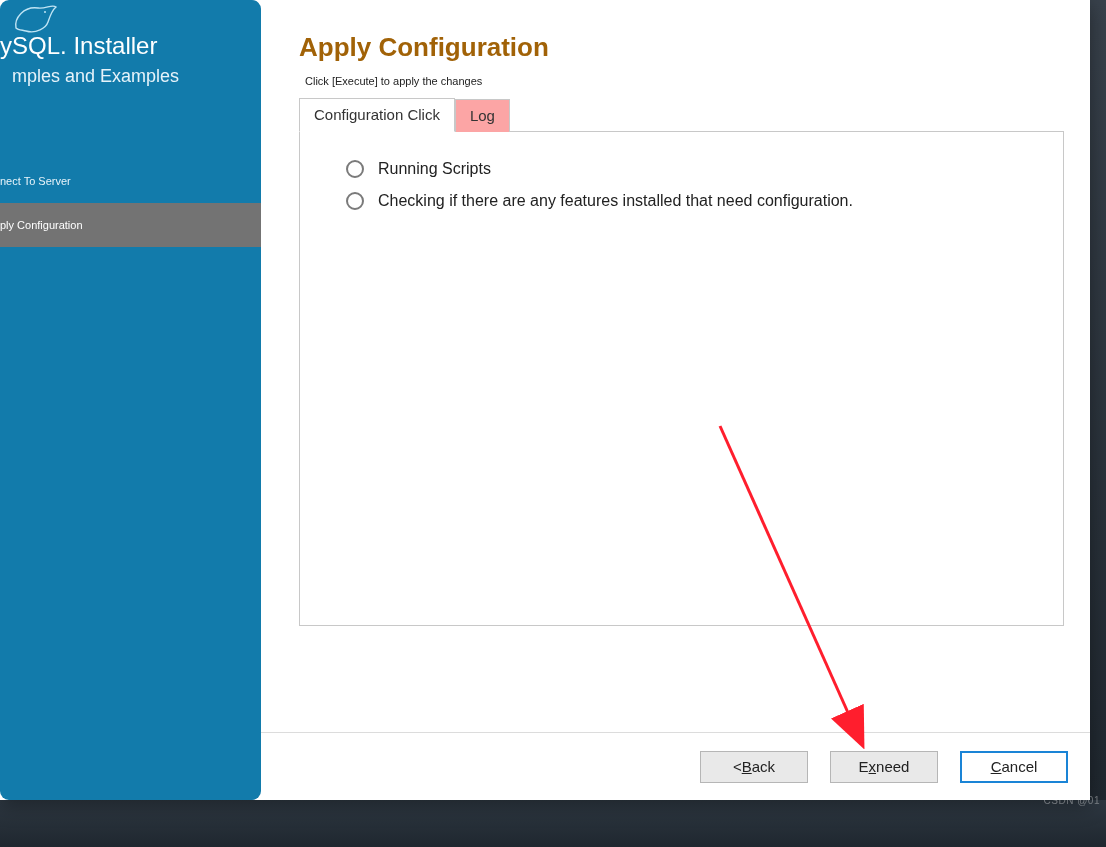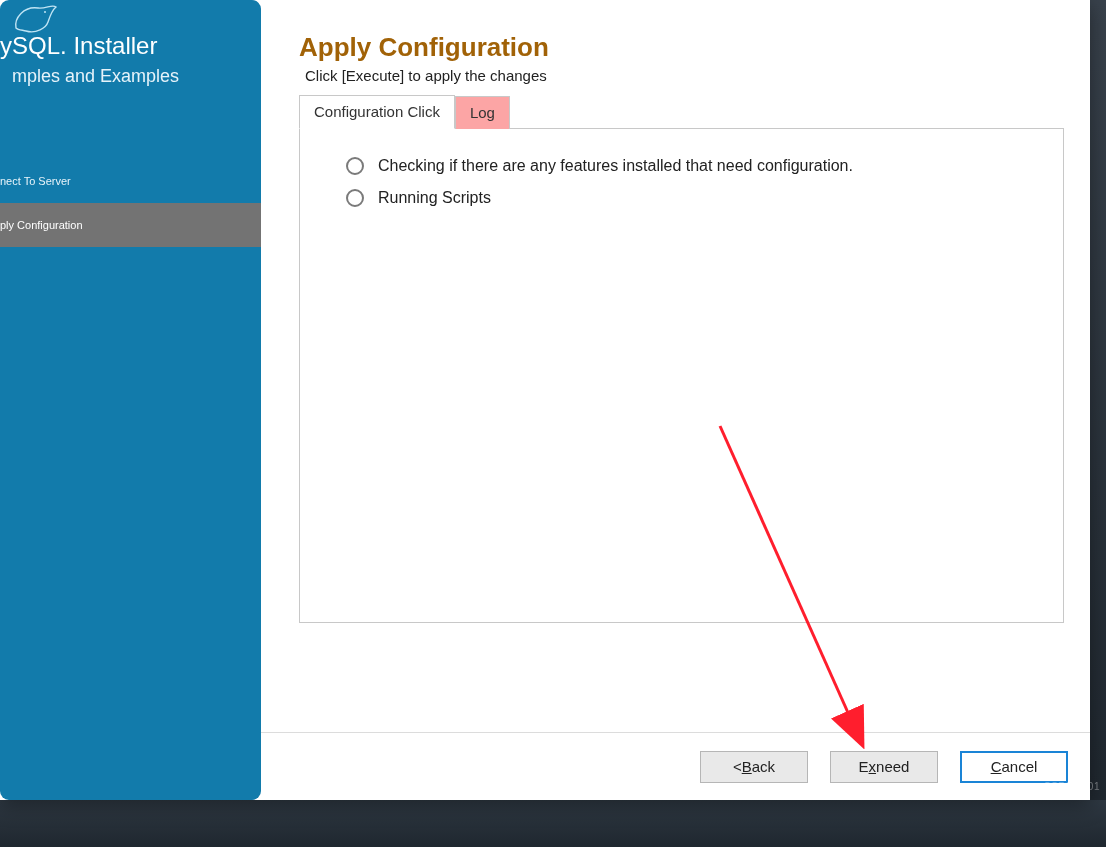--- a/index.html
+++ b/index.html
@@ -39,21 +39,21 @@
     }
     .nav-item.active { background: #737373; color:#fff; }
     
     .main {
       flex: 1;
       position: relative;
       display: flex; flex-direction: column;
       padding: 18px 26px 0 38px;
     }
     .title { font-size: 26px; color: #a16207; font-weight: 700; margin-top: 14px; }
-    .desc { font-size: 15px; color: #222; margin-top: 4px; margin-left: 6px; }
+    .desc { font-size: 11px; color: #222; margin-top: 12px; margin-left: 6px; }
     
     .tabs { margin-top: 10px; display: flex; align-items: flex-end; }
     .tab {
       border: 1px solid #c8c8c8;
       border-bottom: none;
       background: #fca5a5;
       padding: 7px 14px 8px 14px;
       font-size: 15px; color: #333;
       position: relative; top: 1px;
       cursor: pointer;
@@ -95,21 +95,21 @@
     .desktop-back {
       position:absolute; left:0; top:800px; width:1106px; height:47px;
       background: linear-gradient(180deg,#2e3842,#1f272f);
     }
     .desktop-back .right-strip {
       position:absolute; right:0; top:-800px; width:16px; height:800px;
       background: linear-gradient(180deg,#39424c,#202830);
     }
     
     .arrow-overlay { position:absolute; left:0; top:0; width:1106px; height:847px; pointer-events:none; }
-    .watermark { position:absolute; right:6px; bottom:55px; font-size:10px; color:rgba(255,255,255,0.35); letter-spacing:0.5px; }
+    .watermark { position:absolute; right:6px; bottom:41px; font-size:10px; color:rgba(255,255,255,0.35); letter-spacing:0.5px; }
   </style>
 </head>
 <body>
 
 <div class="desktop-back">
   <div class="right-strip"></div>
 </div>
 
 <div class="window">
   <div class="sidebar">
@@ -143,25 +143,25 @@
         <span>Configuration Click</span>
       </div>
       <div class="tab">
         <span>Log</span>
       </div>
     </div>
 
     <div class="panel">
       <div class="step-row">
         <span class="step-circle"></span>
-        <span class="step-label">Checking if there are any features installed that need configuration.</span>
+        <span class="step-label">Running Scripts</span>
       </div>
       <div class="step-row">
         <span class="step-circle"></span>
-        <span class="step-label">Running Scripts</span>
+        <span class="step-label">Checking if there are any features installed that need configuration.</span>
       </div>
     </div>
 
     <div class="footer">
       <button class="btn">
         <span>&lt; </span>
           <span class="ul">B</span>
           <span>ack</span>
       </button>
       <button class="btn">

